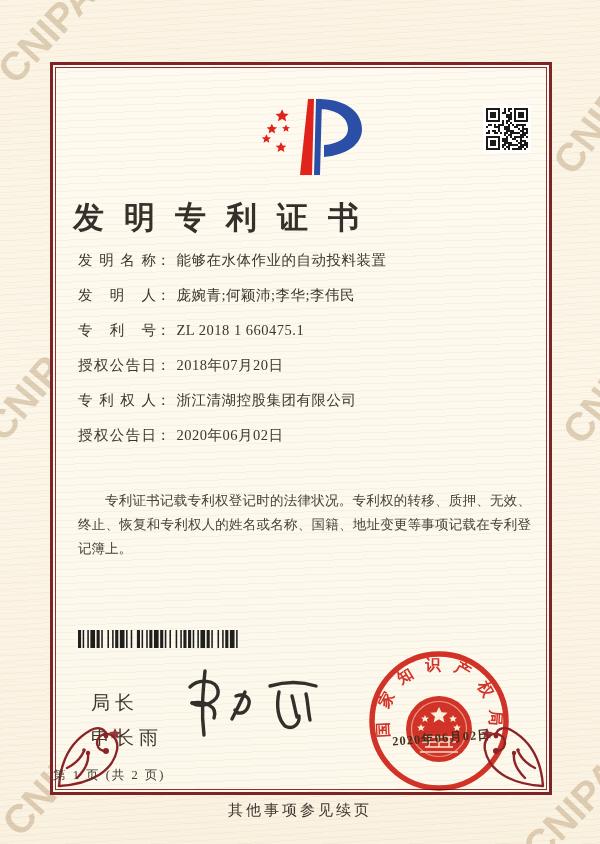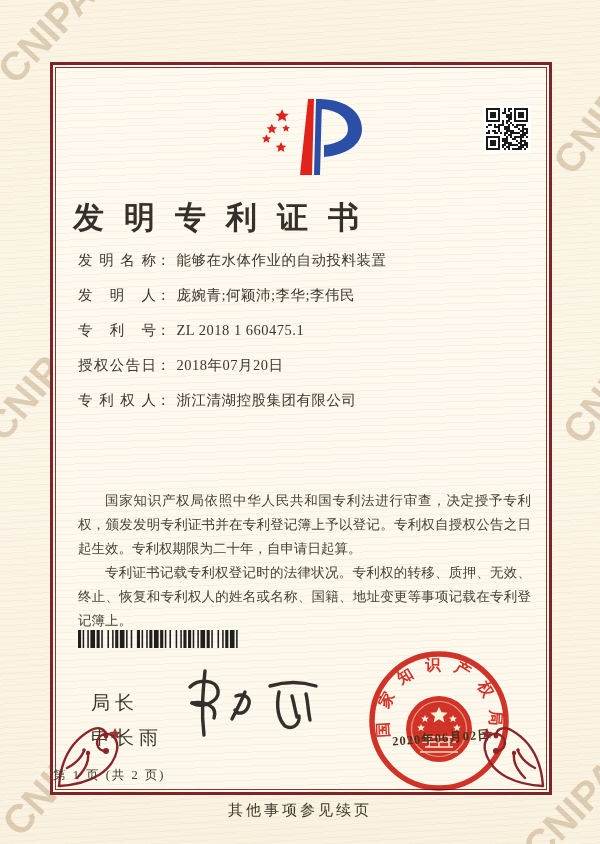--- a/index.html
+++ b/index.html
@@ -250,25 +250,27 @@
       <div class="frow">
         <span class="flabel">专利号</span><span class="fcolon">：</span><span class="fvalue">ZL 2018 1 660475.1</span>
       </div>
       <div class="frow">
         <span class="flabel">授权公告日</span><span class="fcolon">：</span><span class="fvalue">2018年07月20日</span>
       </div>
       <div class="frow">
         <span class="flabel">专利权人</span><span class="fcolon">：</span><span class="fvalue">浙江清湖控股集团有限公司</span>
       </div>
       <div class="frow double">
+        <span>
+          <span class="flabel">授权公告日</span><span class="fcolon">：</span><span class="fvalue">2020年06月02日</span>
+        </span>
       </div>
     </div>
 
     <div class="paras">
-      <p>国家知识产权局依照中华人民共和国专利法进行审查，决定授予专利权，颁发发明专利证书并在专利登记簿上予以登记。专利权自授权公告之日起生效。专利权期限为二十年，自申请日起算。</p>
       <p>专利证书记载专利权登记时的法律状况。专利权的转移、质押、无效、终止、恢复和专利权人的姓名或名称、国籍、地址变更等事项记载在专利登记簿上。</p>
     </div>
 
     <svg id="barcode-svg" class="barcode" width="162" height="18" viewBox="0 0 162 18">
         <rect x="0" y="0" width="3.1" height="18" fill="#211f1d"></rect>
         <rect x="4.65" y="0" width="1.55" height="18" fill="#211f1d"></rect>
         <rect x="9.3" y="0" width="1.55" height="18" fill="#211f1d"></rect>
         <rect x="12.400000000000002" y="0" width="4.65" height="18" fill="#211f1d"></rect>
         <rect x="18.600000000000005" y="0" width="3.1" height="18" fill="#211f1d"></rect>
         <rect x="23.250000000000007" y="0" width="1.55" height="18" fill="#211f1d"></rect>

